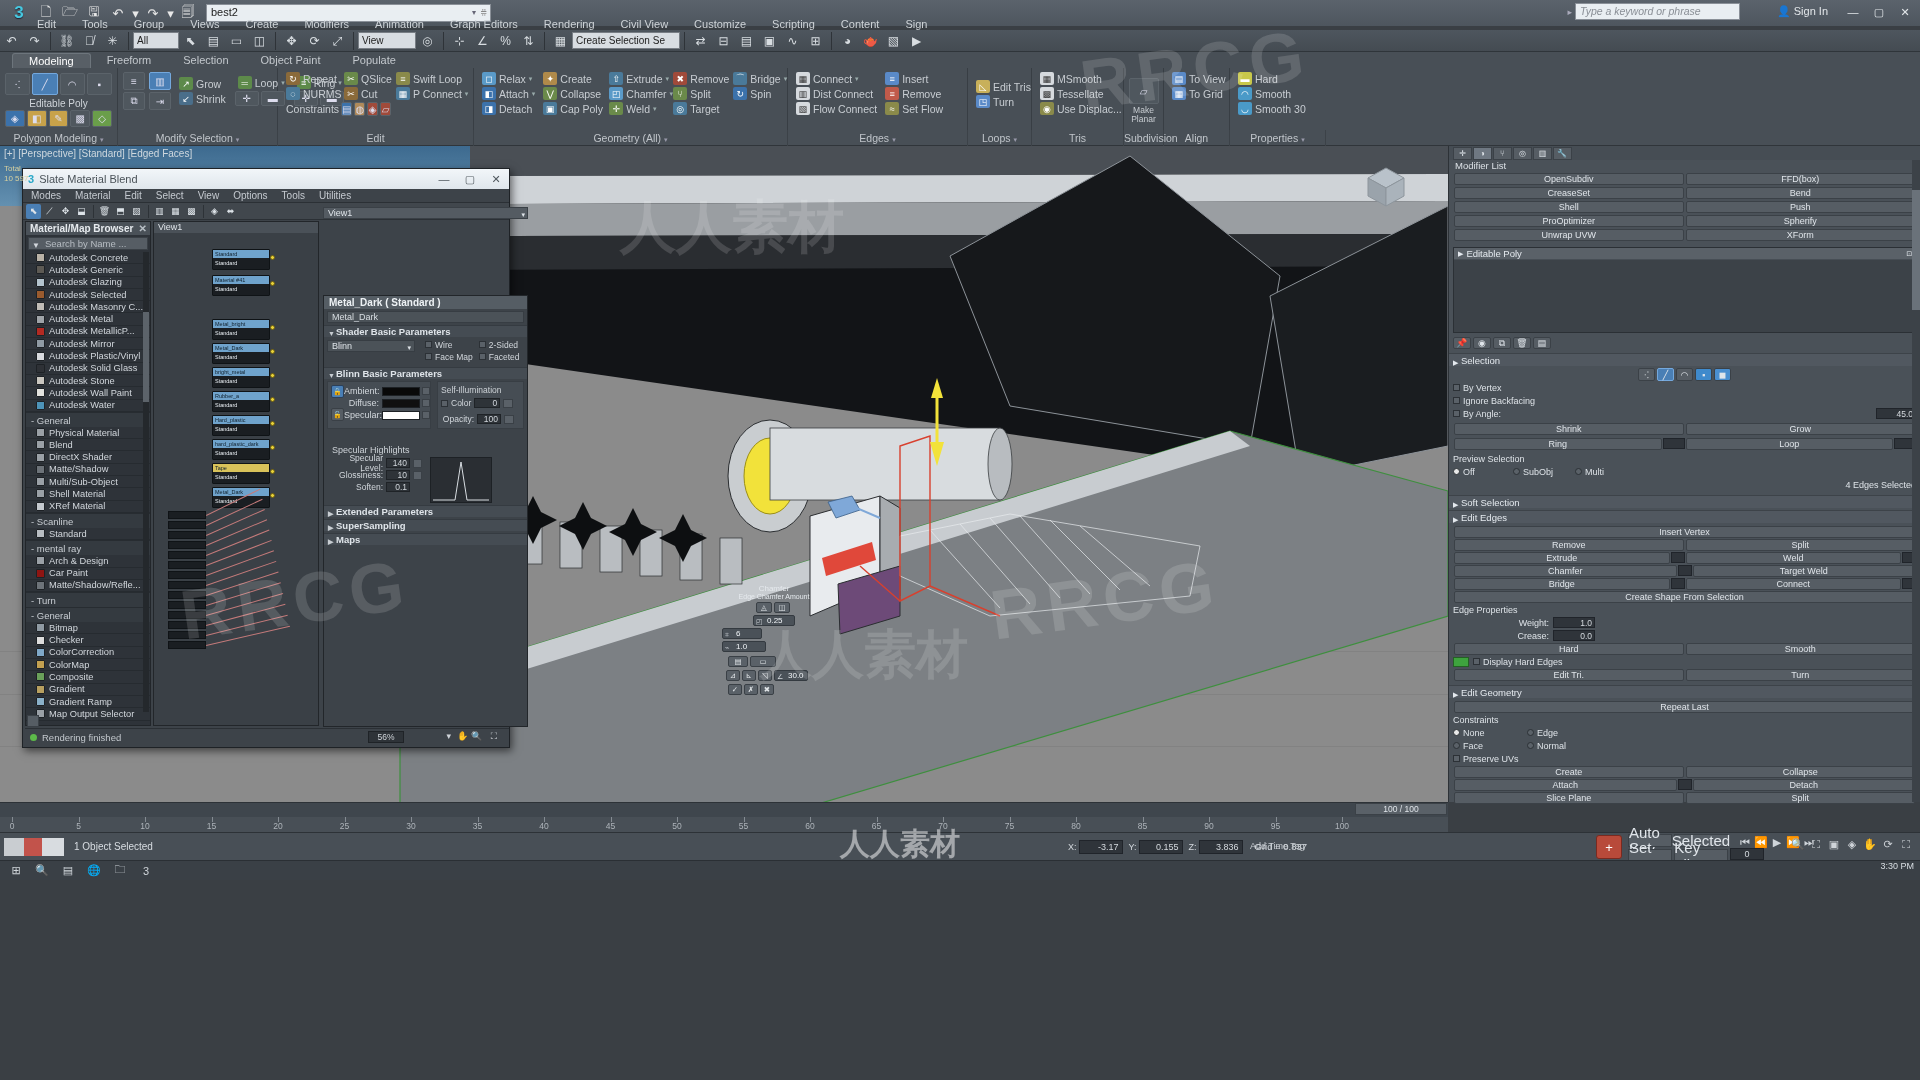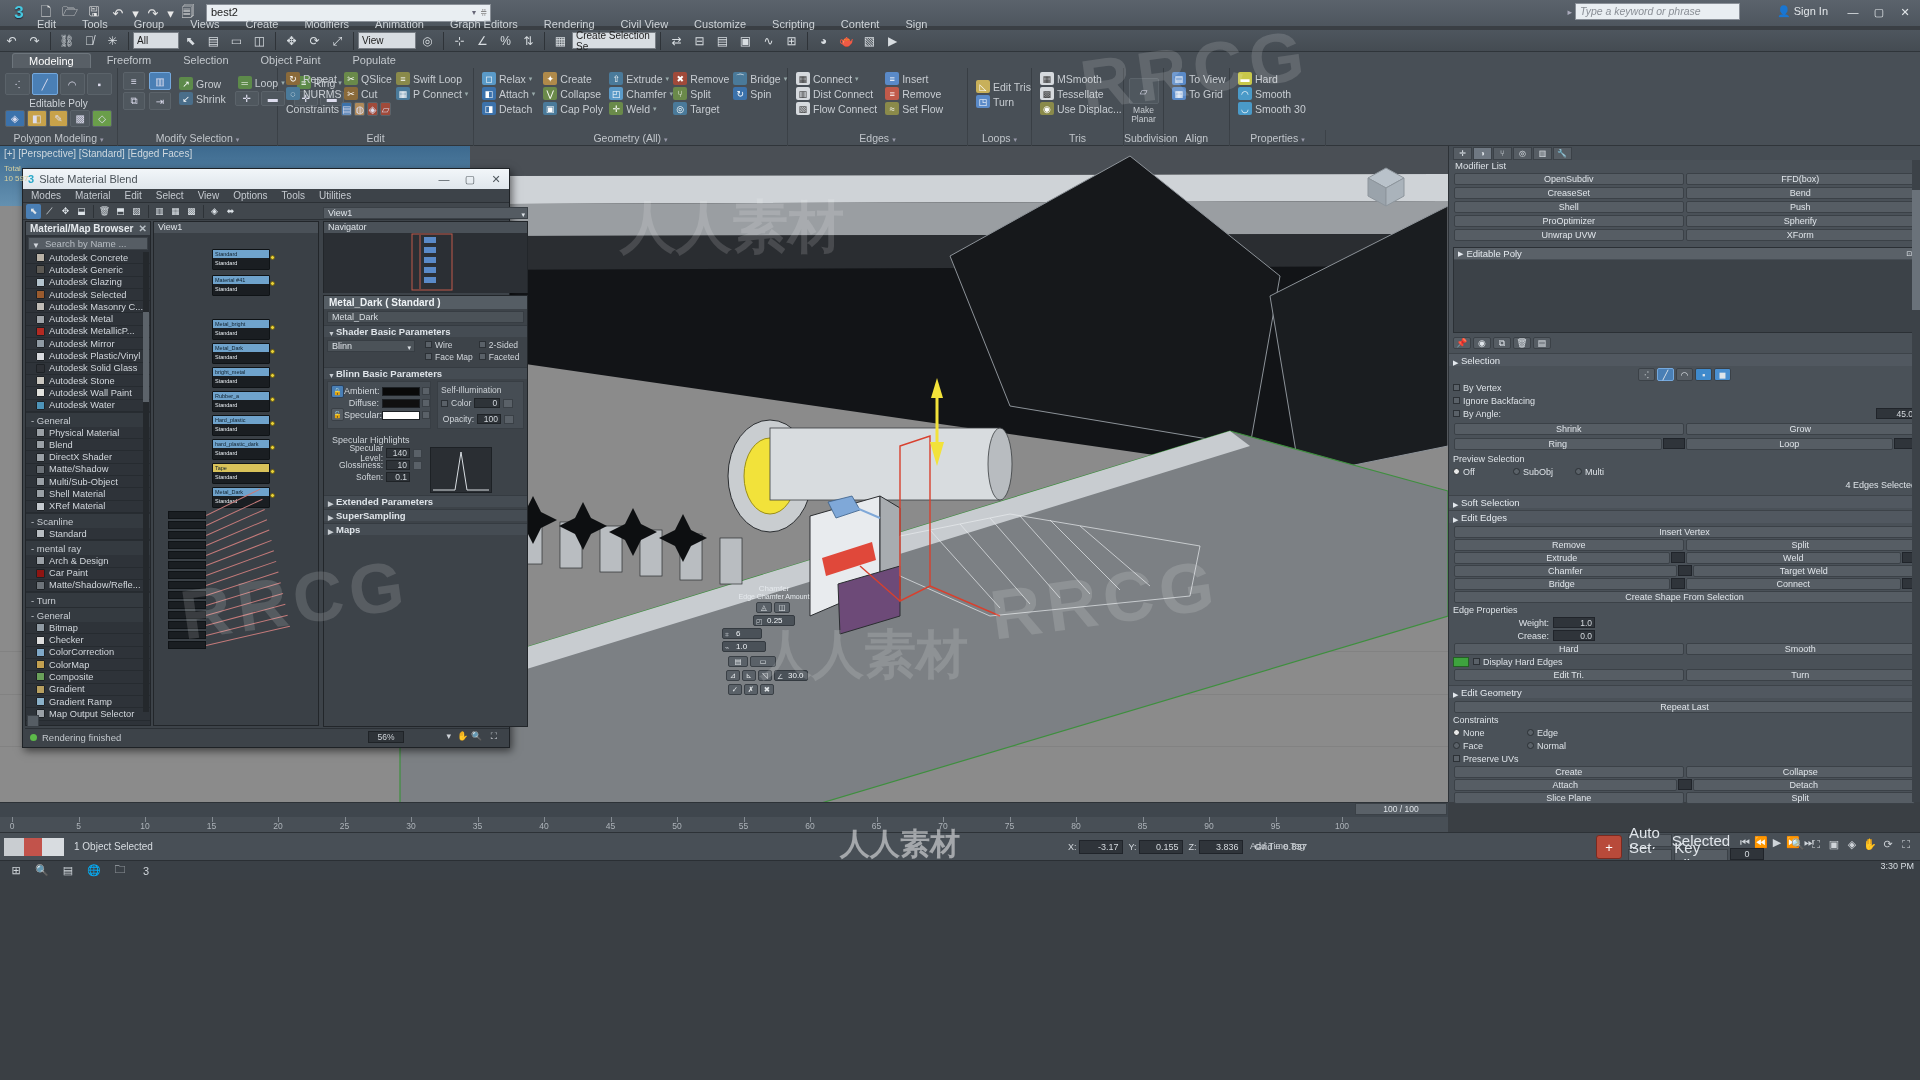--- a/index.html
+++ b/index.html
@@ -40,21 +40,21 @@
   #maintoolbar { position:absolute; left:0; top:30px; width:1920px; height:22px;
     background:linear-gradient(#4e565e,#444b52); display:flex; align-items:center;
     border-bottom:1px solid #2f353a; }
   .tb-ic { width:21px; height:20px; margin:0 1px; display:flex; align-items:center;
     justify-content:center; font-size:12px; color:#d8dde1; border-radius:2px; }
   .tb-sep { width:1px; height:18px; background:#2e3338; margin:0 4px; }
   .tb-combo { height:17px; background:#d8dde2; border:1px solid #787e85; color:#222;
     font-size:10px; padding:1px 3px; display:flex; align-items:center; }
   .tb-all { width:46px; }
   .tb-view { width:58px; }
-  .tb-csel { width:84px; }
+  .tb-csel { width:108px; }
 
   
   #ribbon { position:absolute; left:0; top:52px; width:1920px; height:94px;
     background:#484f56; border-bottom:1px solid #30353a; }
   #ribtabs { height:16px; display:flex; align-items:flex-end; padding-left:12px; }
   .ribtab { padding:0 16px; font-size:11px; color:#c3c8cd; line-height:15px; height:15px; }
   .ribtab.active { background:#5a6views; }
   .ribtab.active { background:#585f66; border:1px solid #6d757c; border-bottom:none;
     color:#fff; border-radius:3px 3px 0 0; }
   #ribbody { position:absolute; top:16px; left:0; width:1920px; height:62px; display:flex; }
@@ -1043,33 +1043,20 @@
         <div class="wire" style="position: absolute; left: 52px; top: 402px; width: 84px; background: rgb(196, 122, 122); height: 1px; transform: rotate(-14deg); transform-origin: 0px 0px;"></div>
         <div style="position: absolute; left: 14px; top: 408px; width: 38px; height: 8px; background: rgb(26, 30, 34); border: 1px solid rgb(15, 19, 22); font-size: 4px; color: rgb(187, 204, 204); padding-left: 2px;"></div>
         <div class="wire" style="position: absolute; left: 52px; top: 412px; width: 86px; background: rgb(196, 122, 122); height: 1px; transform: rotate(-13deg); transform-origin: 0px 0px;"></div>
       </div>
   </div>
 
   <div id="viewcombo">
     <span>View1</span>
     <span class="dd">▾</span>
   </div>
-  <div id="navigator">
-    <div id="nav-hd">Navigator</div>
-    <svg width="203" height="60" style="display:block">
-      <rect x="0" y="0" width="203" height="60" fill="#2b2f34"></rect>
-      <rect x="100" y="4" width="12" height="6" fill="#5a8ac8"></rect>
-      <rect x="100" y="14" width="12" height="6" fill="#5a8ac8"></rect>
-      <rect x="100" y="24" width="12" height="6" fill="#5a8ac8"></rect>
-      <rect x="100" y="34" width="12" height="6" fill="#5a8ac8"></rect>
-      <rect x="100" y="44" width="12" height="6" fill="#5a8ac8"></rect>
-      <line x1="96" y1="2" x2="96" y2="56" stroke="#c05a4a" stroke-width="1"></line>
-      <rect x="88" y="1" width="40" height="56" fill="none" stroke="#c05a4a" stroke-width="1"></rect>
-    </svg>
-  </div>
 
   <div id="params">
     <div id="mat-hd">Metal_Dark  ( Standard )</div>
     <div id="mat-name">Metal_Dark</div>
 
     <div class="rollup">
       <span class="tri">▼</span>
       <span>Shader Basic Parameters</span>
     </div>
     <div style="display:flex;padding:3px">
@@ -1126,21 +1113,21 @@
           <div style="width:10px;height:9px;background:#5a6168;border:1px solid #3a4046;margin-left:3px"></div>
         </div>
         <div class="prow" style="margin-top:4px">
           <span class="plabel" style="width:36px;font-size:8.5px">Opacity:</span>
           <div class="spin" style="width:24px">100</div>
           <div style="width:10px;height:9px;background:#5a6168;border:1px solid #3a4046;margin-left:3px"></div>
         </div>
       </div>
     </div>
 
-    <div style="font-size:9px;color:#cdd2d7;padding-left:8px;margin-top:4px">Specular Highlights</div>
+    <div style="font-size:9px;color:#cdd2d7;padding-left:8px;margin-top:14px">Specular Highlights</div>
     <div style="display:flex">
       <div style="width:106px;padding:2px 4px">
         <div class="prow">
           <span class="plabel" style="width:58px;font-size:8.5px">Specular Level:</span>
           <div class="spin" style="width:24px">140</div>
           <div style="width:9px;height:9px;background:#5a6168;border:1px solid #3a4046;margin-left:3px"></div>
         </div>
         <div class="prow">
           <span class="plabel" style="width:58px;font-size:8.5px">Glossiness:</span>
           <div class="spin" style="width:24px">10</div>

